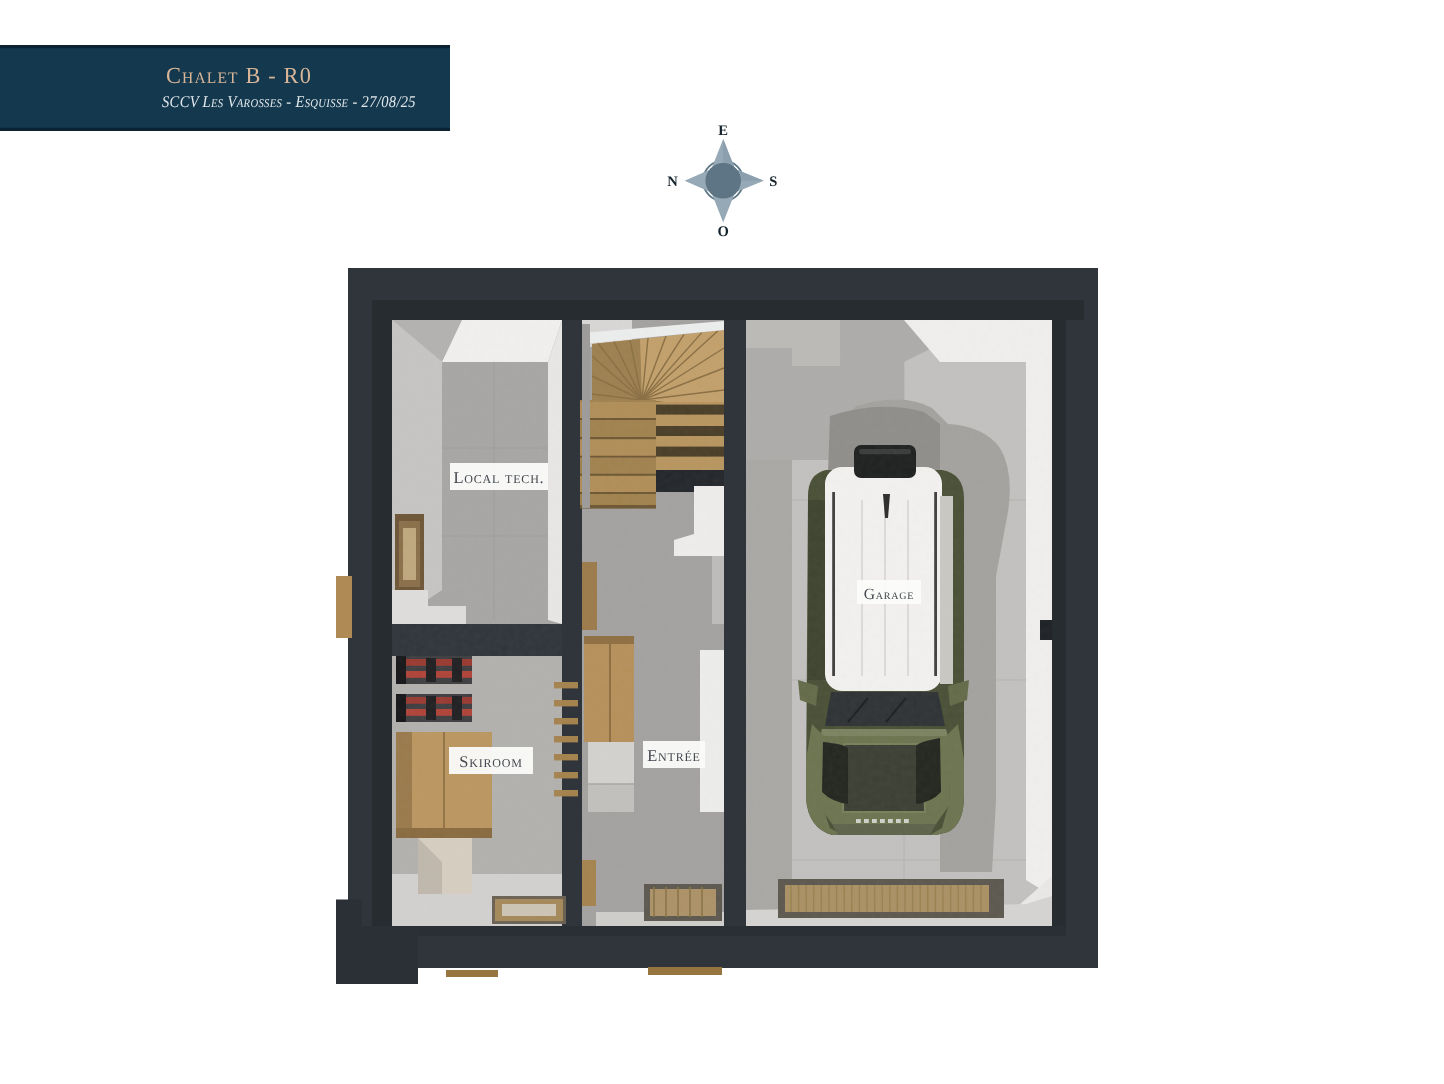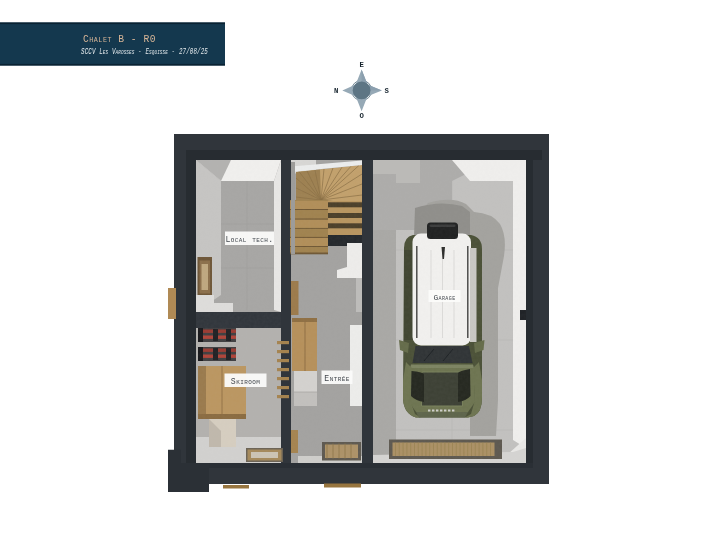--- a/index.html
+++ b/index.html
@@ -1,17 +1,17 @@
 <!DOCTYPE html>
 <html><head>
 <meta charset="utf-8">
 <style>
   html,body{margin:0;padding:0;background:#ffffff;}
   .page{position:relative;width:722px;height:542px;background:#ffffff;overflow:hidden;
-        font-family:Liberation Mono, monospace;}
+        font-family:Liberation Serif, serif;}
   svg{position:absolute;left:0;top:0;}
 </style>
 </head>
 <body>
 <div class="page">
 <svg width="722" height="542" viewBox="0 0 722 542">
 <defs>
   <filter id="grain" x="0" y="0" width="100%" height="100%">
     <feTurbulence type="fractalNoise" baseFrequency="0.35" numOctaves="2" seed="7" result="n"></feTurbulence>
     <feColorMatrix in="n" type="matrix" values="0 0 0 0 0.5  0 0 0 0 0.5  0 0 0 0 0.5  0 0 0 0.6 0"></feColorMatrix>

